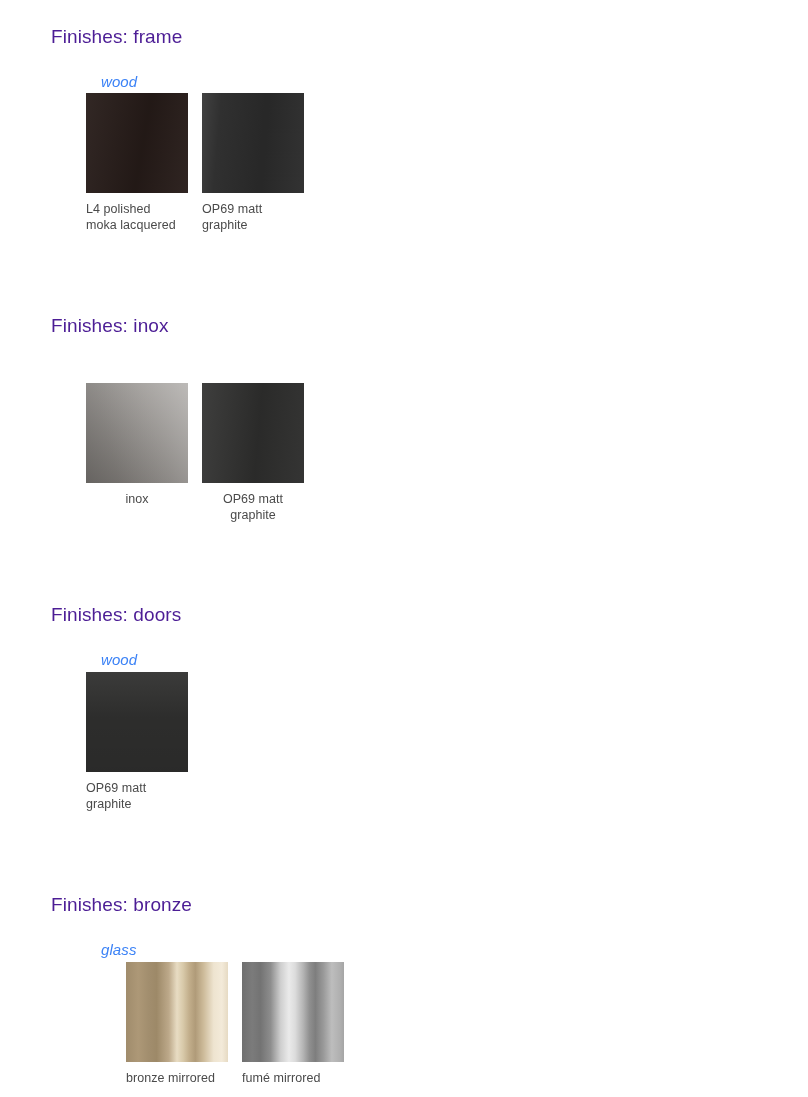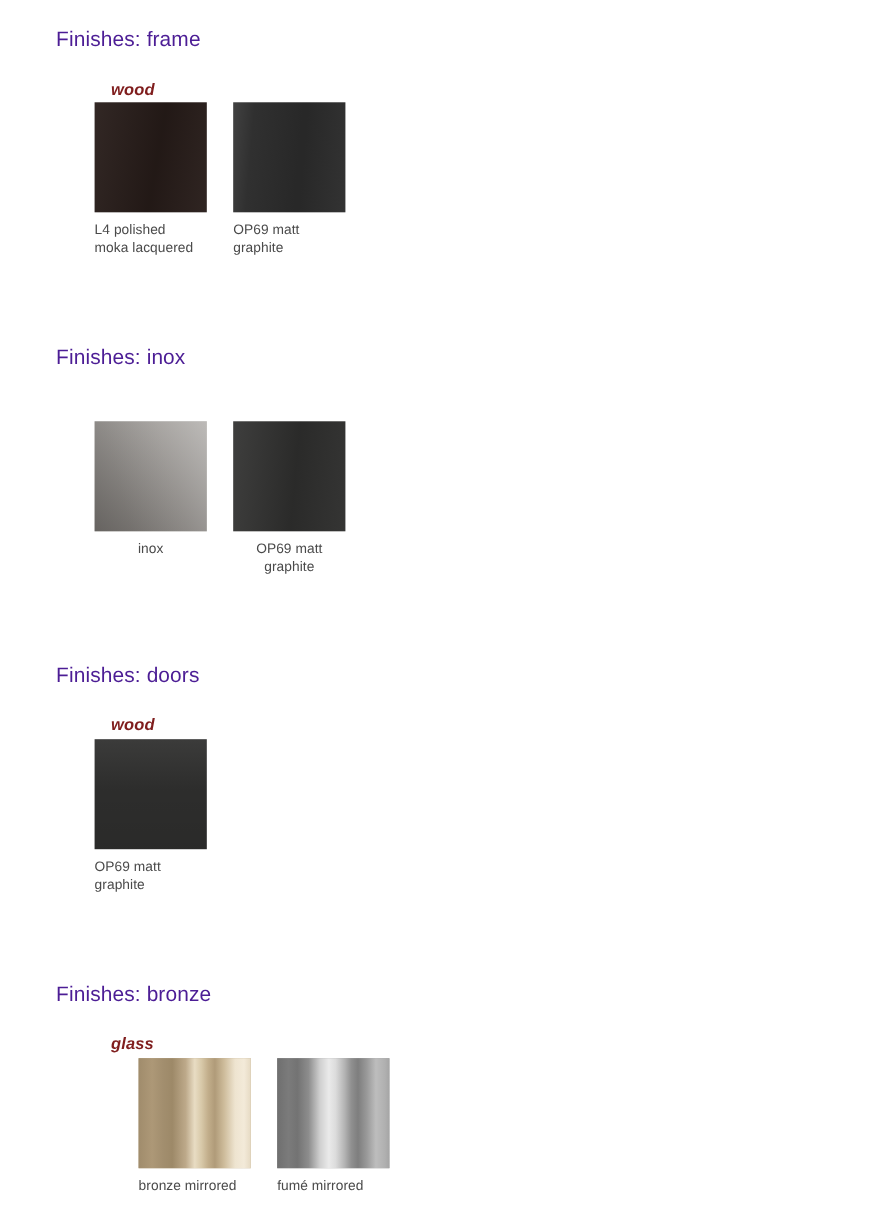--- a/index.html
+++ b/index.html
@@ -31,32 +31,32 @@
     color: #4c1d95;
     letter-spacing: 0.1px;
     white-space: nowrap;
   }
 
   .material-label {
     position: absolute;
     left: 101px;
     font-size: 15px;
     font-style: italic;
-    font-weight: 700;
-    color: #7f1d1d;
+    font-weight: 400;
+    color: #3b82f6;
     letter-spacing: 0.1px;
     white-space: nowrap;
   }
 
   .swatch-row {
     position: absolute;
     left: 86px;
     display: flex;
     flex-direction: row;
-    gap: 24px;
+    gap: 14px;
   }
 
   .swatch-cell {
     width: 102px;
     display: flex;
     flex-direction: column;
   }
 
   .swatch-chip {
     width: 102px;

